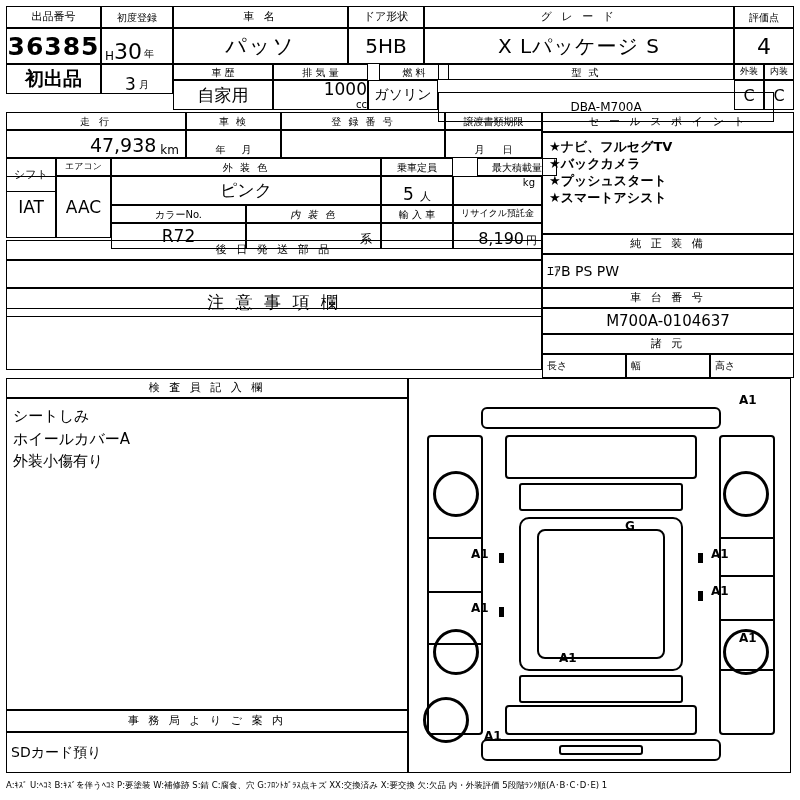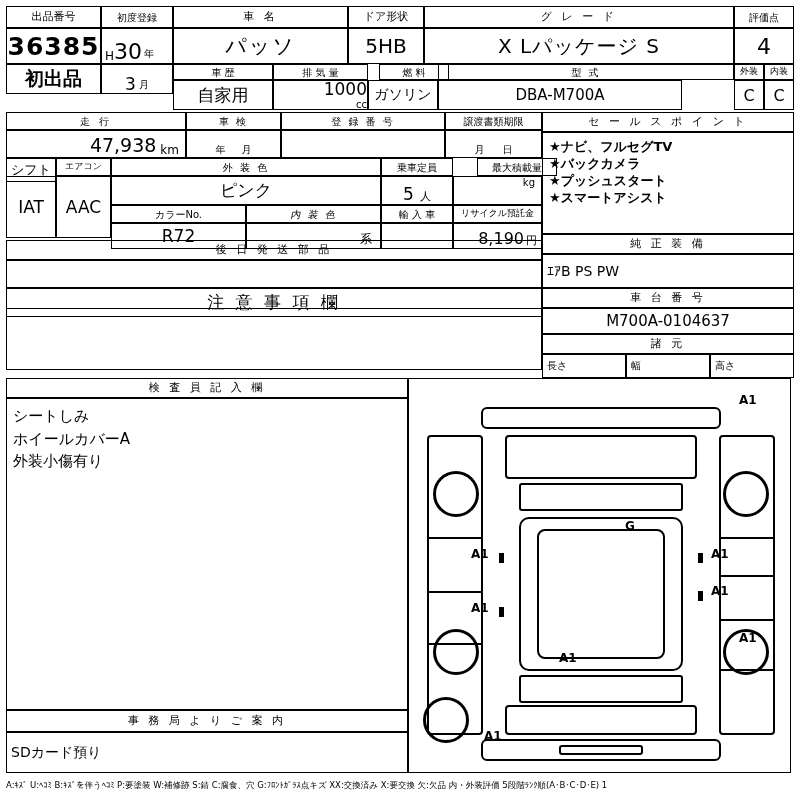--- a/index.html
+++ b/index.html
@@ -76,21 +76,21 @@
     <div style="display:flex;align-items:flex-end;justify-content:center;height:100%;flex-direction:column;">
       <span style="font-size:17px;line-height:1.15;">1000</span>
       <span style="font-size:10px;margin-left:3px;">cc</span>
     </div>
   </div>
 
   <div class="c lbl" style="left:368px;top:64px;width:70px;height:16px;font-size:10px;margin-left:11px;">燃 料</div>
   <div class="c val ctr" style="left:368px;top:80px;width:70px;height:30px;font-size:14px;">ガソリン</div>
 
   <div class="c lbl" style="left:438px;top:64px;width:296px;height:16px;font-size:10px;letter-spacing:2px;">型 式</div>
-  <div class="c val ctr" style="left:438px;top:80px;width:244px;height:30px;font-size:15px;">DBA-M700A</div>
+  <div class="c val ctr" style="left:438px;top:92px;width:336px;height:30px;font-size:12px;">DBA-M700A</div>
 
   <div class="c lbl" style="left:734px;top:64px;width:30px;height:16px;font-size:9px;">外装</div>
   <div class="c lbl" style="left:764px;top:64px;width:30px;height:16px;font-size:9px;">内装</div>
   <div class="c val ctr" style="left:734px;top:80px;width:30px;height:30px;font-size:16px;">C</div>
   <div class="c val ctr" style="left:764px;top:80px;width:30px;height:30px;font-size:16px;">C</div>
 
   <div class="c lbl" style="left:6px;top:112px;width:180px;height:18px;font-size:10px;letter-spacing:3px;">走 行</div>
   <div class="c" style="left:6px;top:130px;width:180px;height:28px;">
     <div style="display:flex;align-items:flex-end;justify-content:flex-end;height:100%;padding-right:6px;">
       <span style="font-size:19px;line-height:1.15;">47,938</span>
@@ -110,21 +110,21 @@
   <div class="c" style="left:281px;top:130px;width:164px;height:28px;"></div>
 
   <div class="c lbl" style="left:445px;top:112px;width:97px;height:18px;font-size:10px;">譲渡書類期限</div>
   <div class="c" style="left:445px;top:130px;width:97px;height:28px;">
     <div style="display:flex;align-items:flex-end;justify-content:center;height:100%;gap:18px;padding-bottom:2px;">
       <span style="font-size:10px;">月</span>
       <span style="font-size:10px;">日</span>
     </div>
   </div>
 
-  <div class="c lbl" style="left:6px;top:158px;width:50px;height:24px;font-size:13px;">シフト</div>
+  <div class="c lbl" style="left:6px;top:158px;width:50px;height:34px;font-size:11px;">シフト</div>
   <div class="c lbl" style="left:56px;top:158px;width:55px;height:18px;font-size:9px;">エアコン</div>
   <div class="c val ctr" style="left:6px;top:176px;width:50px;height:62px;font-size:17px;">IAT</div>
   <div class="c val ctr" style="left:56px;top:176px;width:55px;height:62px;font-size:17px;">AAC</div>
 
   <div class="c lbl" style="left:111px;top:158px;width:270px;height:18px;font-size:10px;letter-spacing:2px;">外 装 色</div>
   <div class="c val ctr" style="left:111px;top:176px;width:270px;height:29px;font-size:17px;">ピンク</div>
 
   <div class="c lbl" style="left:381px;top:158px;width:72px;height:18px;font-size:10px;">乗車定員</div>
   <div class="c" style="left:381px;top:176px;width:72px;height:29px;">
     <div style="display:flex;align-items:flex-end;justify-content:center;height:100%;padding-bottom:1px;">

